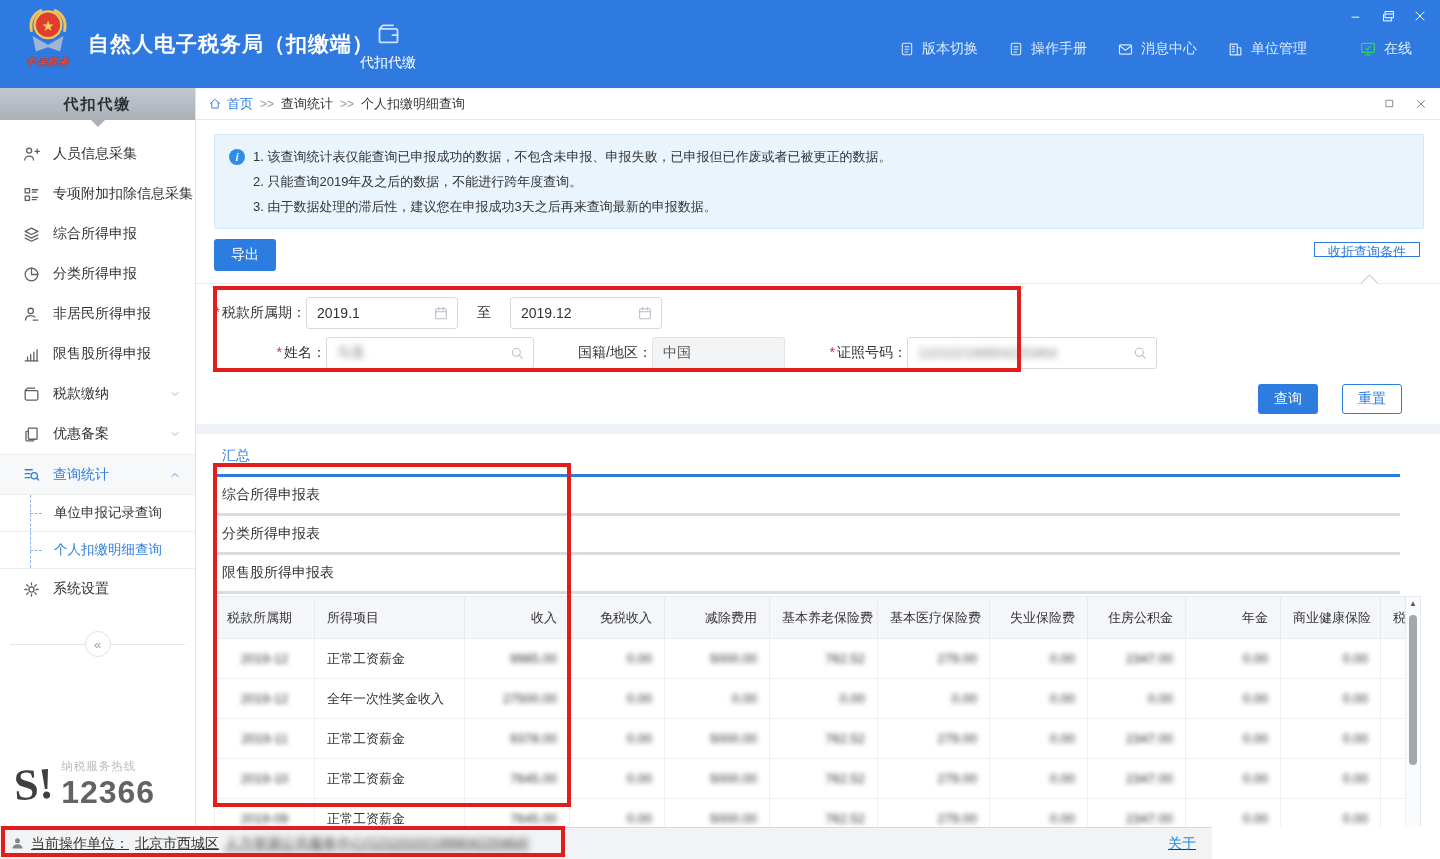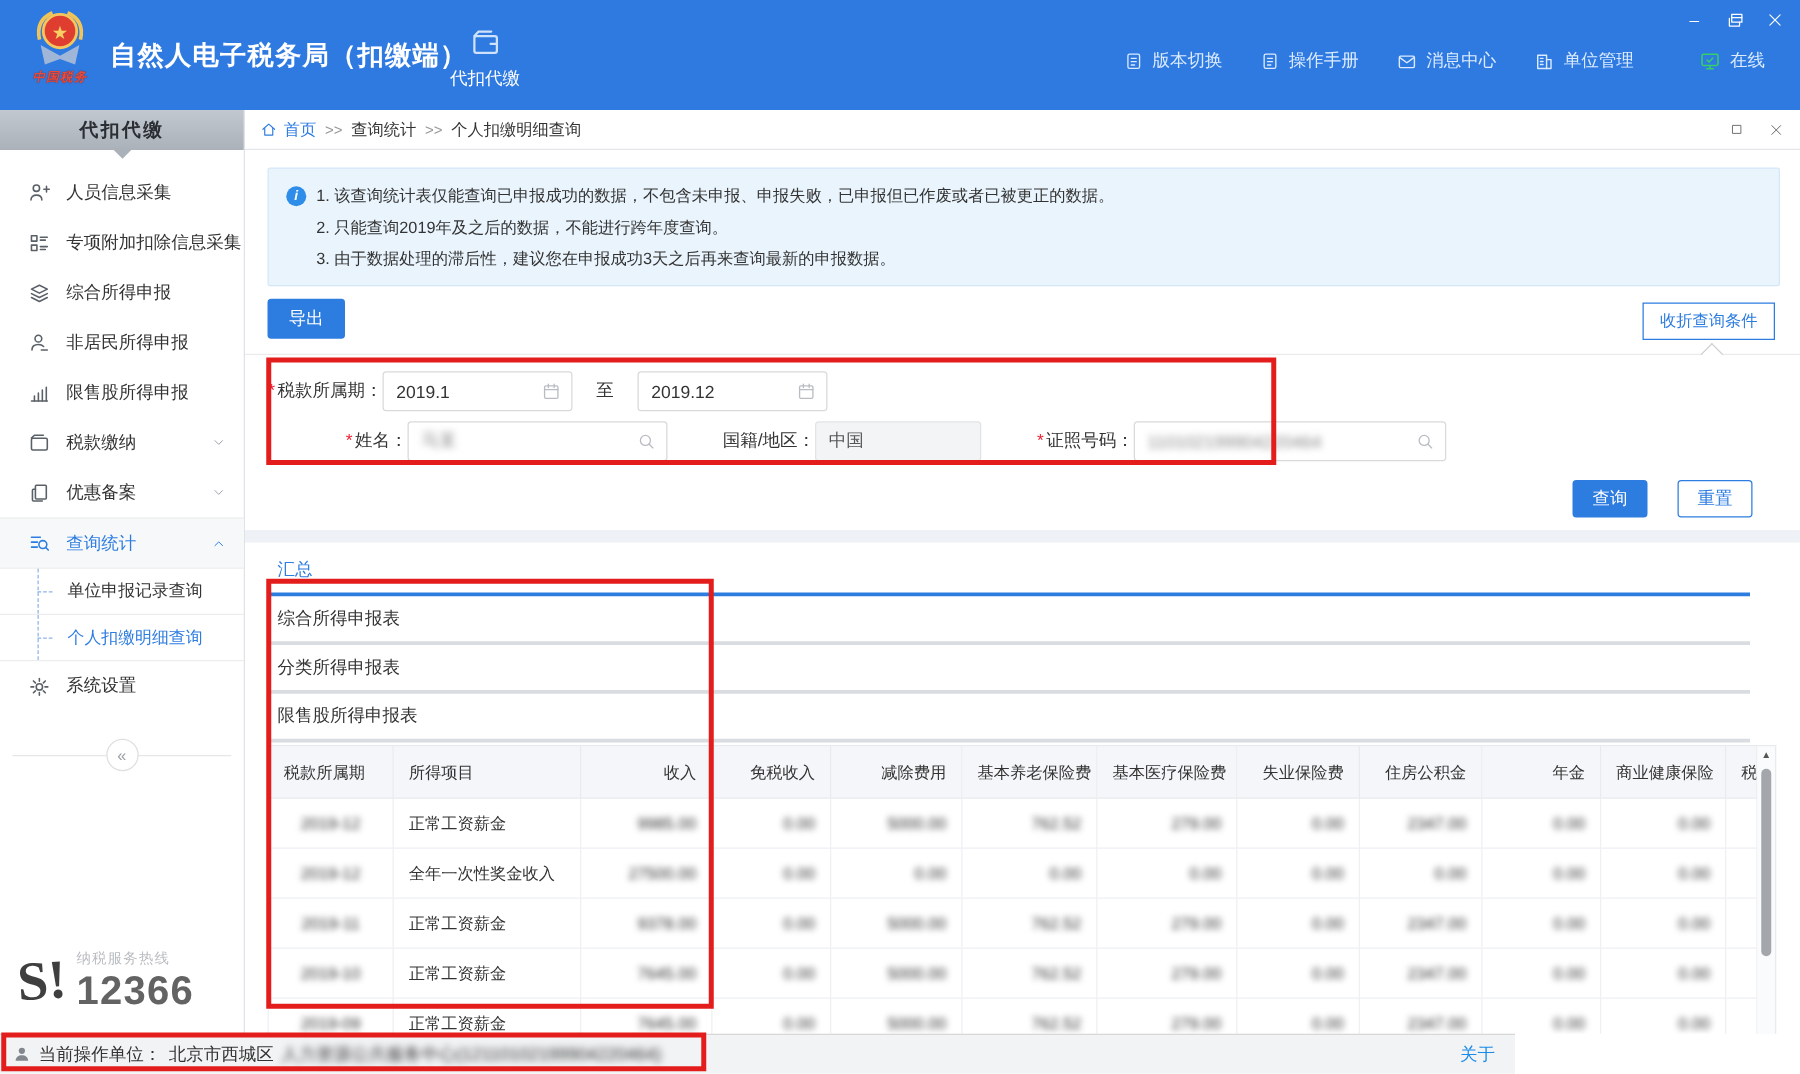--- a/index.html
+++ b/index.html
@@ -57,21 +57,21 @@
   .content { position:absolute; left:196px; top:120px; right:0; bottom:32px; background:#fff; overflow:hidden; }
   .notice { margin:14px 16px 10px 18px; background:#e9f4fd; border:1px solid #d2e8f9; border-radius:2px; padding:9px 14px; }
   .notice .line { font-size:13px; color:#333; line-height:25px; display:flex; gap:8px; }
   .notice .info-ic { width:16px; height:16px; border-radius:50%; background:#2d8de8; color:#fff; font-size:11px; font-weight:bold; font-style:italic; display:inline-flex; align-items:center; justify-content:center; margin-top:5px; flex:none; }
   .notice .line + .line { padding-left:24px; }
   .toolbar-row { margin:6px 20px 0 18px; height:44px; position:relative; }
   .btn { border:none; border-radius:3px; font-size:14px; cursor:pointer; font-family:inherit; }
   .btn-primary { background:#2d7ce0; color:#fff; }
   .btn-outline { background:#fff; border:1px solid #2d7ce0; color:#2d7ce0; }
   .export-btn { width:62px; height:32px; }
-  .collapse-cond-btn { position:absolute; right:0; top:3px; height:30px; padding:0 13px; font-size:13px; border-radius:0; }
+  .collapse-cond-btn { position:absolute; right:0; top:3px; height:15px; padding:0 13px; font-size:13px; border-radius:0; }
   .form-wrap { border-top:1px solid #ebebeb; position:relative; padding:13px 0 9px 0; }
   .form-caret { position:absolute; right:64px; top:-7px; width:13px; height:13px; background:#fff; border-left:1px solid #ccc; border-top:1px solid #ccc; transform:rotate(45deg); }
   .frow { display:flex; align-items:center; }
   .frow + .frow { margin-top:8px; }
   .flabel { font-size:14px; color:#333; text-align:right; }
   .req { color:#e23; margin-right:2px; }
   .field { height:32px; border:1px solid #d9d9d9; border-radius:3px; background:#fff; display:flex; align-items:center; padding:0 8px 0 10px; font-size:14px; color:#333; }
   .field .val { flex:1; white-space:nowrap; overflow:hidden; }
   .field .fic { width:16px; height:16px; color:#b9bdc3; flex:none; }
   .field.disabled { background:#f3f4f6; border-color:#e2e3e6; color:#555; }
@@ -101,21 +101,21 @@
   .vscroll { width:15px; height:335px; border:1px solid #e7eaee; border-left:none; background:#fafbfc; position:relative; }
   .vscroll .arr { position:absolute; left:0; width:100%; text-align:center; font-size:8px; color:#555; cursor:pointer; }
   .vscroll .arr.up { top:2px; } .vscroll .arr.dn { bottom:2px; }
   .vscroll .thumb { position:absolute; left:3px; top:18px; width:8px; height:150px; background:#a3a7ac; border-radius:4px; cursor:pointer; }
   .hscroll { margin:3px 6px 0 18px; height:13px; background:#efefef; border-radius:7px; position:relative; }
   .hscroll .arr { position:absolute; top:0; height:13px; width:12px; font-size:8px; color:#666; display:flex; align-items:center; justify-content:center; cursor:pointer; }
   .hscroll .arr.lf { left:0; } .hscroll .arr.rt { right:0; }
   .hscroll .thumb { position:absolute; left:13px; top:2px; width:300px; height:9px; background:#a3a7ac; border-radius:5px; cursor:pointer; }
 
   
-  .statusbar { position:absolute; left:0; bottom:0; width:1212px; height:32px; background:#f2f3f4; border-top:1px solid #d8d8d8; display:flex; align-items:center; padding:0 16px 0 10px; gap:6px; z-index:6; }
+  .statusbar { position:absolute; left:0; bottom:0; width:1212px; height:32px; background:#f2f3f4; border-top:1px solid #d8d8d8; display:flex; align-items:center; padding:0 16px 0 10px; gap:6px; z-index:6;text-decoration:underline; }
   .statusbar .txt { font-size:14px; color:#333; }
   .statusbar .about { margin-left:auto; color:#1a8ce8; font-size:14px; cursor:pointer; }
 
   
   .redbox { position:absolute; border:4px solid #e31c1c; z-index:40; pointer-events:none; }
   #rb-form   { left:213px; top:286px; width:808px; height:86px; }
   #rb-table  { left:213px; top:463px; width:358px; height:344px; }
   #rb-status { left:1px;  top:826px; width:564px; height:31px; }
 </style>
 </head>
@@ -223,20 +223,27 @@
         </svg>
       <span class="lb">专项附加扣除信息采集</span>
     </div>
     <div class="snav-item">
       <svg class="i ic" viewBox="0 0 24 24">
           <path d="M12 4l8 4-8 4-8-4z"></path>
           <path d="M4 12.5l8 4 8-4"></path>
           <path d="M4 16.5l8 4 8-4"></path>
         </svg>
       <span class="lb">综合所得申报</span>
+    </div>
+    <div class="snav-item">
+      <svg class="i ic" viewBox="0 0 24 24">
+          <circle cx="12" cy="12" r="8"></circle>
+          <path d="M12 4v8h8"></path>
+        </svg>
+      <span class="lb">分类所得申报</span>
     </div>
     <div class="snav-item">
       <svg class="i ic" viewBox="0 0 24 24">
           <circle cx="11" cy="7.5" r="3.4"></circle>
           <path d="M4.5 19c0-3.6 2.8-5.6 6.5-5.6 2.2 0 4.1.7 5.3 2"></path>
           <path d="M14 19h6"></path>
         </svg>
       <span class="lb">非居民所得申报</span>
     </div>
     <div class="snav-item">

